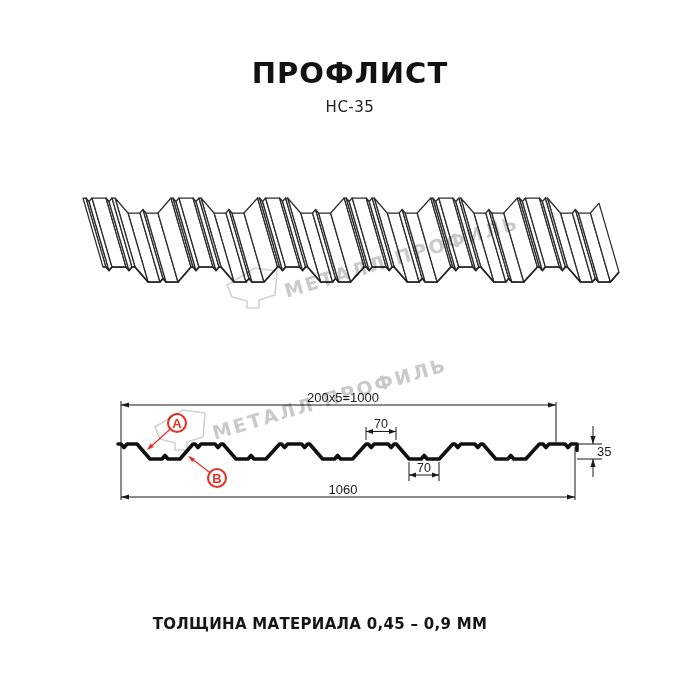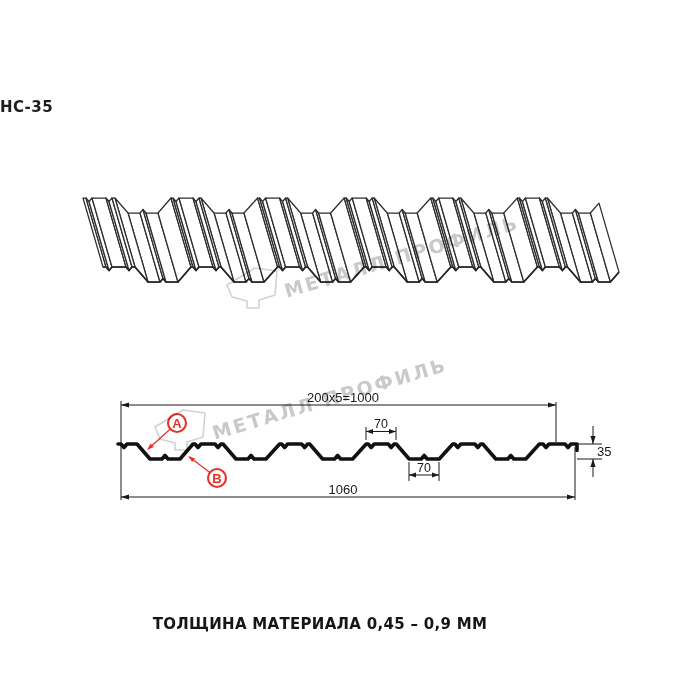--- a/index.html
+++ b/index.html
@@ -1,22 +1,22 @@
 <!DOCTYPE html>
 <html><head>
 <meta charset="utf-8">
 <style>
   html,body{margin:0;padding:0;background:#fff;}
   .page{position:relative;width:700px;height:700px;background:#ffffff;overflow:hidden;
         font-family:"Liberation Sans",sans-serif;}
   .title{position:absolute;top:59px;left:0;width:700px;text-align:center;
          font-family:"DejaVu Sans",sans-serif;font-weight:bold;font-size:29px;
          letter-spacing:1px;color:#121212;line-height:1;}
-  .subtitle{position:absolute;top:100px;left:0;width:700px;
-         font-family:"DejaVu Sans",sans-serif;font-weight:bold;font-size:15px;
+  .subtitle{position:absolute;top:100px;left:0;width:700px;text-align:center;
+         font-family:"DejaVu Sans",sans-serif;font-weight:normal;font-size:15px;
          letter-spacing:.5px;color:#1c1c1c;line-height:1;}
   .footer{position:absolute;top:617px;left:0;width:640px;text-align:center;
          font-family:"DejaVu Sans",sans-serif;font-weight:bold;font-size:15px;
          letter-spacing:.3px;color:#161616;line-height:1;}
   .view3d{position:absolute;left:60px;top:185px;}
   .view2d{position:absolute;left:85px;top:385px;}
   svg{overflow:visible;display:block;}
   .wm{position:absolute;width:340px;height:100px;mix-blend-mode:multiply;pointer-events:none;}
   .wm1{left:222px;top:256px;}
   .wm2{left:150px;top:398px;}
@@ -26,20 +26,21 @@
           white-space:nowrap;transform:rotate(-16.5deg);transform-origin:0 50%;line-height:1;}
   .dimtxt{font-family:"Liberation Sans",sans-serif;font-size:13px;fill:#1a1a1a;}
   .dimtxt.small{font-size:12.5px;}
   .reftxt{font-family:"Liberation Sans",sans-serif;font-size:13px;font-weight:bold;}
 </style>
 </head>
 <body>
 
 <div class="page">
 
+  <div class="title">ПРОФЛИСТ</div>
   <div class="subtitle">НС-35</div>
 
   <svg class="view3d" width="570" height="125" viewBox="0 0 570 125">
     <g id="g3d">
         <path d="M68.0 28.0 L80.0 28.0 L100.0 97.0 L88.0 97.0 Z" fill="#ffffff" stroke="#2d2d2d" stroke-width="1.25" stroke-linejoin="round"></path>
         <path d="M80.0 28.0 L83.0 24.5 L103.0 93.5 L100.0 97.0 Z" fill="#ffffff" stroke="#2d2d2d" stroke-width="1.25" stroke-linejoin="round"></path>
         <path d="M83.0 24.5 L86.0 28.0 L106.0 97.0 L103.0 93.5 Z" fill="#ffffff" stroke="#2d2d2d" stroke-width="1.25" stroke-linejoin="round"></path>
         <path d="M86.0 28.0 L98.0 28.0 L118.0 97.0 L106.0 97.0 Z" fill="#ffffff" stroke="#2d2d2d" stroke-width="1.25" stroke-linejoin="round"></path>
         <path d="M154.0 28.0 L166.0 28.0 L186.0 97.0 L174.0 97.0 Z" fill="#ffffff" stroke="#2d2d2d" stroke-width="1.25" stroke-linejoin="round"></path>
         <path d="M166.0 28.0 L169.0 24.5 L189.0 93.5 L186.0 97.0 Z" fill="#ffffff" stroke="#2d2d2d" stroke-width="1.25" stroke-linejoin="round"></path>

